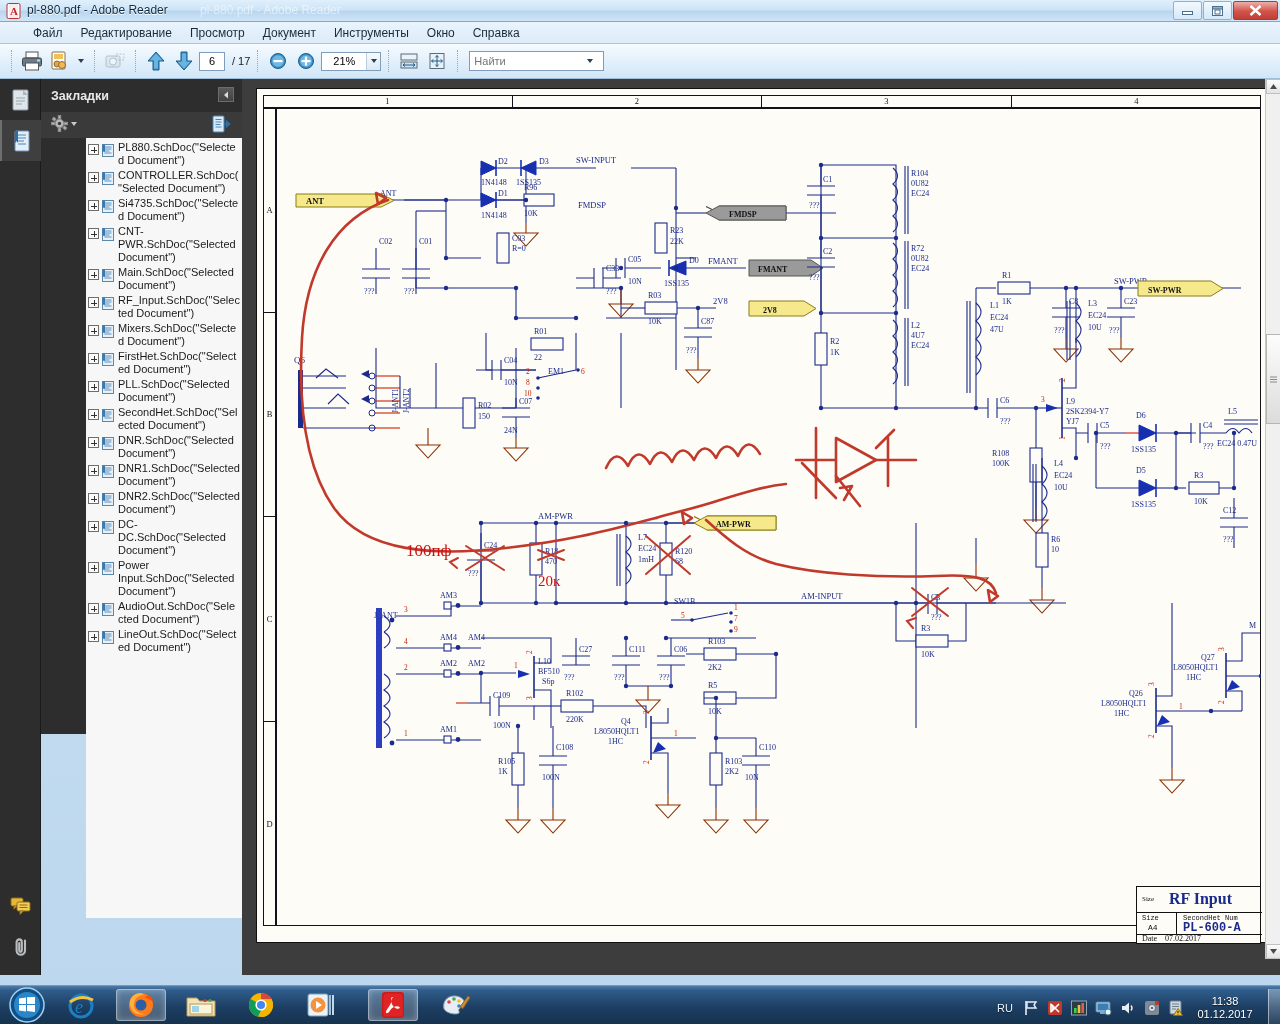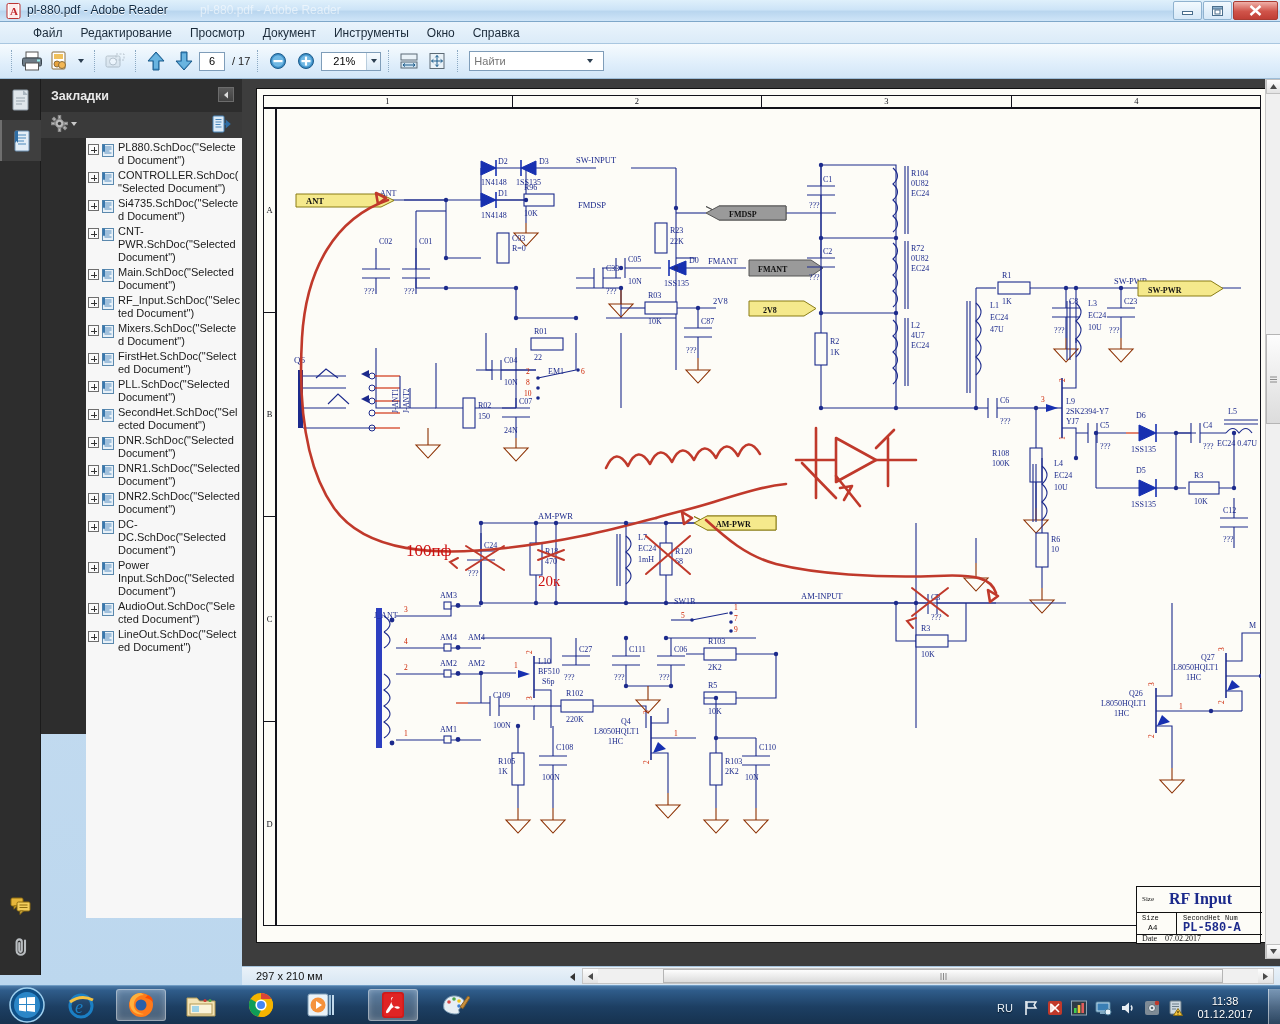--- a/index.html
+++ b/index.html
@@ -1320,21 +1320,21 @@
         <div style="position:absolute;left:0;top:0;width:125px;height:26px;border-bottom:1.2px solid #111;">
           <span style="position:absolute;left:5px;top:8px;font-size:7px;color:#111;">Size</span>
           <span style="position:absolute;left:32px;top:3px;font-size:16px;font-weight:bold;color:#1c2a8c;">RF Input</span>
         </div>
         <div style="position:absolute;left:0;top:26px;width:125px;height:22px;border-bottom:1.2px solid #111;font-family:Liberation Mono, monospace;">
           <div style="position:absolute;left:0;top:0;width:40px;height:22px;border-right:1.2px solid #111;">
             <span style="position:absolute;left:5px;top:1px;font-size:7px;color:#111;">Size</span>
             <span style="position:absolute;left:11px;top:10px;font-size:8px;color:#111;">A4</span>
           </div>
           <span style="position:absolute;left:46px;top:1px;font-size:7px;color:#111;">SecondHet Num</span>
-          <span style="position:absolute;left:46px;top:8px;font-size:12px;font-weight:bold;color:#1c2a8c;">PL-580-A</span>
+          <span style="position:absolute;left:46px;top:8px;font-size:12px;font-weight:bold;color:#1c2a8c;">PL-600-A</span>
         </div>
         <div style="position:absolute;left:0;top:48px;width:125px;height:10px;">
           <span style="position:absolute;left:5px;top:-1px;font-size:8px;color:#111;">Date</span>
           <span style="position:absolute;left:28px;top:-1px;font-size:8px;color:#111;">07.02.2017</span>
         </div>
       </div>
 
     </div>
 
     <div id="vscroll">
@@ -1349,45 +1349,20 @@
           </svg>
       </div>
       <div class="sbtn" style="position:absolute;left:0;bottom:0">
         <svg width="7" height="5">
             <path d="M3.5 5L0 0h7z" fill="#4a4a4a"></path>
           </svg>
       </div>
     </div>
   </div>
 
-  <div id="statusbar">
-    <div class="dims">297 x 210 мм</div>
-    <div style="position:absolute;left:325px;top:3px;width:12px;height:13px;display:flex;align-items:center;justify-content:center">
-      <svg width="6" height="8">
-          <path d="M5 0L0 4l5 4z" fill="#333"></path>
-        </svg>
-    </div>
-    <div id="hscroll">
-      <div class="hsarrow" style="left:0;top:0">
-        <svg width="5" height="7">
-            <path d="M5 0L0 3.5 5 7z" fill="#4a4a4a"></path>
-          </svg>
-      </div>
-      <div id="hthumb">
-        <svg width="7" height="7">
-          <path d="M1 0v7M3.5 0v7M6 0v7" stroke="#8a8a8a"></path>
-          </svg>
-      </div>
-      <div class="hsarrow" style="right:0;top:0">
-        <svg width="5" height="7">
-            <path d="M0 0l5 3.5L0 7z" fill="#4a4a4a"></path>
-          </svg>
-      </div>
-    </div>
-  </div>
 </div>
 
 <div id="taskbar">
   <div id="startorb">
     <svg width="48" height="36">
       <circle cx="24" cy="18" r="17" fill="#0f4f86" stroke="#9fd0ef" stroke-width="1.5"></circle>
       <circle cx="24" cy="18" r="13" fill="#2b86c7"></circle>
       <g transform="translate(16,10)">
         <path d="M0 1.6L7 .4v6.6H0z" fill="#fff"></path>
           <path d="M8 .2L16 0v7H8z" fill="#fff"></path>

